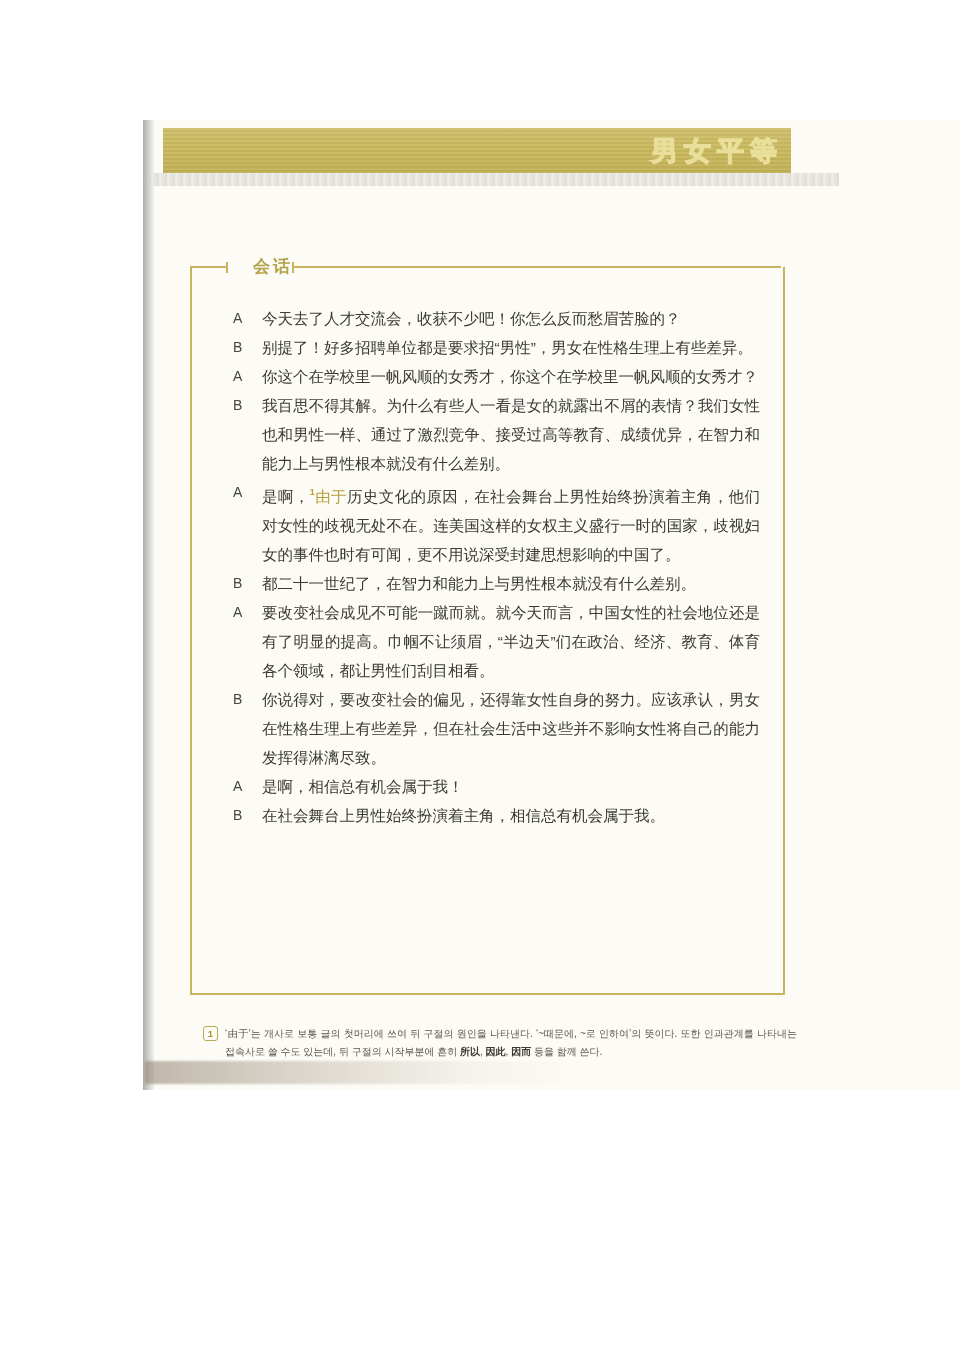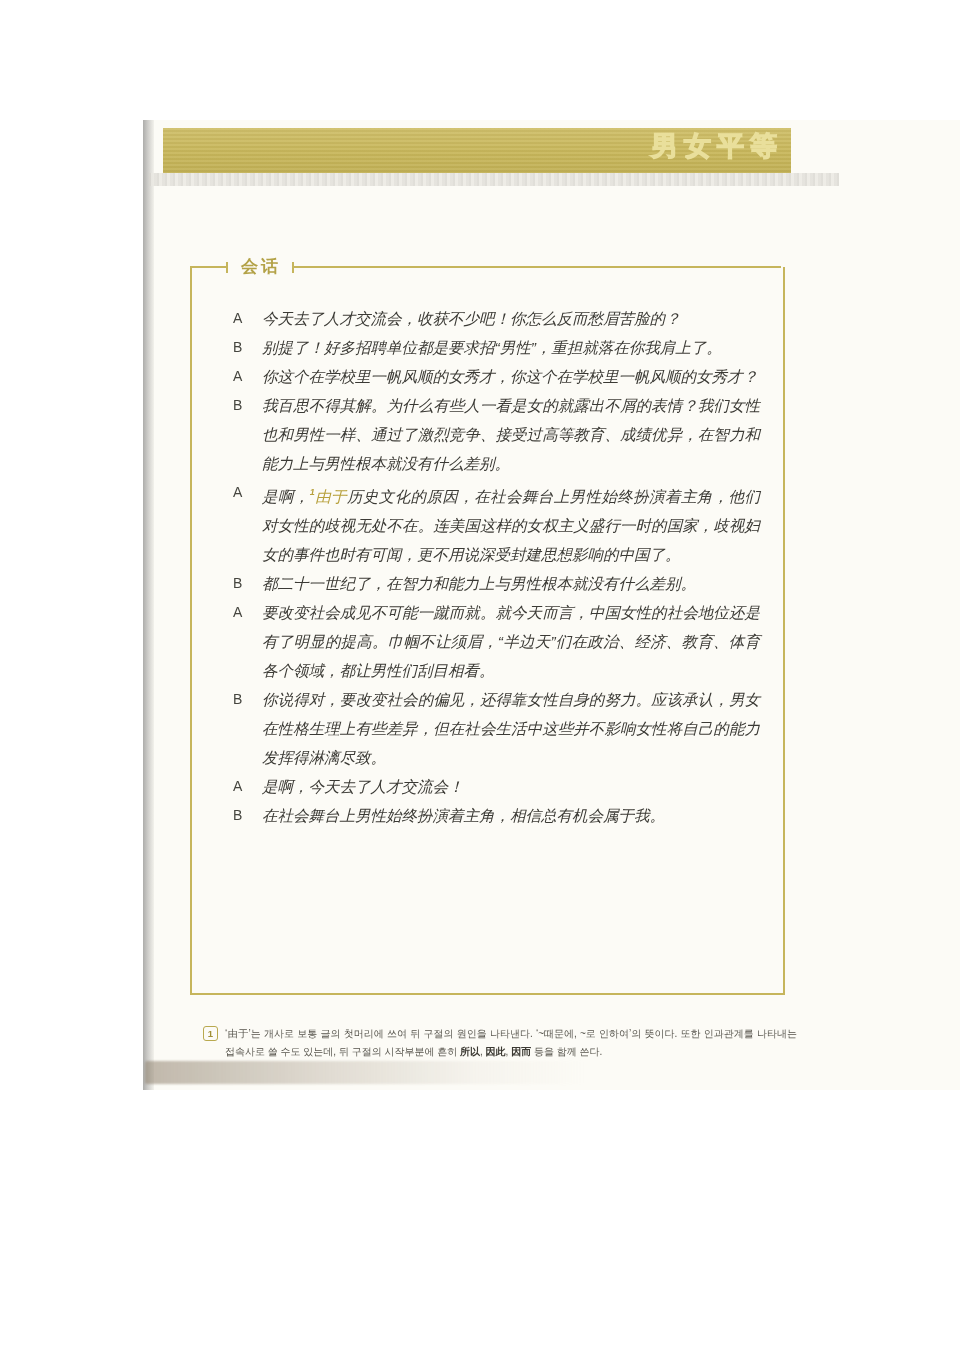--- a/index.html
+++ b/index.html
@@ -15,21 +15,21 @@
     background:#fcfbf6;
   }
   .page-shadow-left{
     position:absolute;left:0;top:0;width:11px;height:100%;
     background:linear-gradient(90deg,#9f9f9d 0%,#c6c5c2 45%,#f1f0ea 100%);
     opacity:.85;
   }
   .header-band{
     position:absolute;left:20px;top:8px;width:628px;height:45px;
     background:linear-gradient(180deg,#cfbf6a 0%,#c8b75b 55%,#c2b156 100%);
-    display:flex;justify-content:flex-end;
+    display:flex;align-items:center;justify-content:flex-end;
   }
   .header-band::after{
     content:"";position:absolute;inset:0;
     background:repeating-linear-gradient(180deg,rgba(255,255,255,.06) 0 2px,rgba(0,0,0,.03) 2px 4px);
   }
   .header-title{
     font-size:27px;font-weight:bold;letter-spacing:6px;
     padding-right:8px;
     color:rgba(236,226,156,.28);
     -webkit-text-stroke:1.3px #e9df9b;
@@ -47,30 +47,30 @@
     border-right:2px solid #c6b55c;
     border-bottom:2px solid #c6b55c;
     background:transparent;
   }
   .rule{position:absolute;height:2px;background:#c6b55c;top:146px;}
   .rule-left{left:47px;width:38px;}
   .rule-left::after{content:"";position:absolute;right:0;top:-4px;width:2px;height:11px;background:#c6b55c;}
   .rule-right{left:149px;width:489px;}
   .rule-right::before{content:"";position:absolute;left:0;top:-4px;width:2px;height:11px;background:#c6b55c;}
   .section-label{
-    position:absolute;left:98px;top:135px;
+    position:absolute;left:110px;top:135px;
     font-size:17px;font-weight:bold;color:#b3a247;letter-spacing:3px;
   }
   .dialogue{
     position:absolute;left:90px;top:184px;width:527px;
     font-size:15.5px;line-height:29px;color:#3b3a35;
   }
   .row{display:flex;}
   .spk{flex:none;width:29px;font-size:14px;color:#45453f;}
-  .utt{flex:1;margin:0;text-align:justify;font-style:italic;}
+  .utt{flex:1;margin:0;text-align:justify;}
   .sup{color:#b7a03c;font-size:9px;vertical-align:7px;font-weight:bold;}
   .hl{color:#b7a03c;margin-top:40px;}
   .footnote{
     position:absolute;left:60px;top:905px;width:594px;
     display:flex;gap:7px;align-items:flex-start;
   }
   .fn-marker{
     flex:none;width:13px;height:13px;margin-top:1px;
     border:1px solid #b9a94f;border-radius:3px;
     color:#a08f35;font-size:9.5px;line-height:13px;text-align:center;font-weight:bold;
@@ -102,21 +102,21 @@
   <span class="section-label">会话</span>
   <div class="rule rule-right"></div>
 
   <div class="dialogue" id="dialogue">
       <div class="row">
         <span class="spk">A</span>
         <p class="utt"><span>今天去了人才交流会，收获不少吧！你怎么反而愁眉苦脸的？</span></p>
       </div>
       <div class="row">
         <span class="spk">B</span>
-        <p class="utt"><span>别提了！好多招聘单位都是要求招“男性”，重担就落在你我肩上了。</span></p>
+        <p class="utt"><span>别提了！好多招聘单位都是要求招“男性”，男女在性格生理上有些差异。</span></p>
       </div>
       <div class="row">
         <span class="spk">A</span>
         <p class="utt"><span>你这个在学校里一帆风顺的女秀才，你这个在学校里一帆风顺的女秀才？</span></p>
       </div>
       <div class="row">
         <span class="spk">B</span>
         <p class="utt"><span>我百思不得其解。为什么有些人一看是女的就露出不屑的表情？我们女性也和男性一样、通过了激烈竞争、接受过高等教育、成绩优异，在智力和能力上与男性根本就没有什么差别。</span></p>
       </div>
       <div class="row">
@@ -130,21 +130,21 @@
       <div class="row">
         <span class="spk">A</span>
         <p class="utt"><span>要改变社会成见不可能一蹴而就。就今天而言，中国女性的社会地位还是有了明显的提高。巾帼不让须眉，“半边天”们在政治、经济、教育、体育各个领域，都让男性们刮目相看。</span></p>
       </div>
       <div class="row">
         <span class="spk">B</span>
         <p class="utt"><span>你说得对，要改变社会的偏见，还得靠女性自身的努力。应该承认，男女在性格生理上有些差异，但在社会生活中这些并不影响女性将自己的能力发挥得淋漓尽致。</span></p>
       </div>
       <div class="row">
         <span class="spk">A</span>
-        <p class="utt"><span>是啊，今天去了人才交流会！</span></p>
+        <p class="utt"><span>是啊，相信总有机会属于我！</span></p>
       </div>
       <div class="row">
         <span class="spk">B</span>
         <p class="utt"><span>在社会舞台上男性始终扮演着主角，相信总有机会属于我。</span></p>
       </div>
     </div>
 
   <div class="footnote">
     <span class="fn-marker">1</span>
     <span class="fn-text" id="fn-text"><span>‘由于’는 개사로 보통 글의 첫머리에 쓰여 뒤 구절의 원인을 나타낸다. ‘~때문에, ~로 인하여’의 뜻이다. 또한 인과관계를 나타내는 접속사로 쓸 수도 있는데, 뒤 구절의 시작부분에 흔히 </span><span class="bold">所以</span><span>, </span><span class="bold">因此</span><span>, </span><span class="bold">因而</span><span> 등을 함께 쓴다.</span></span>

